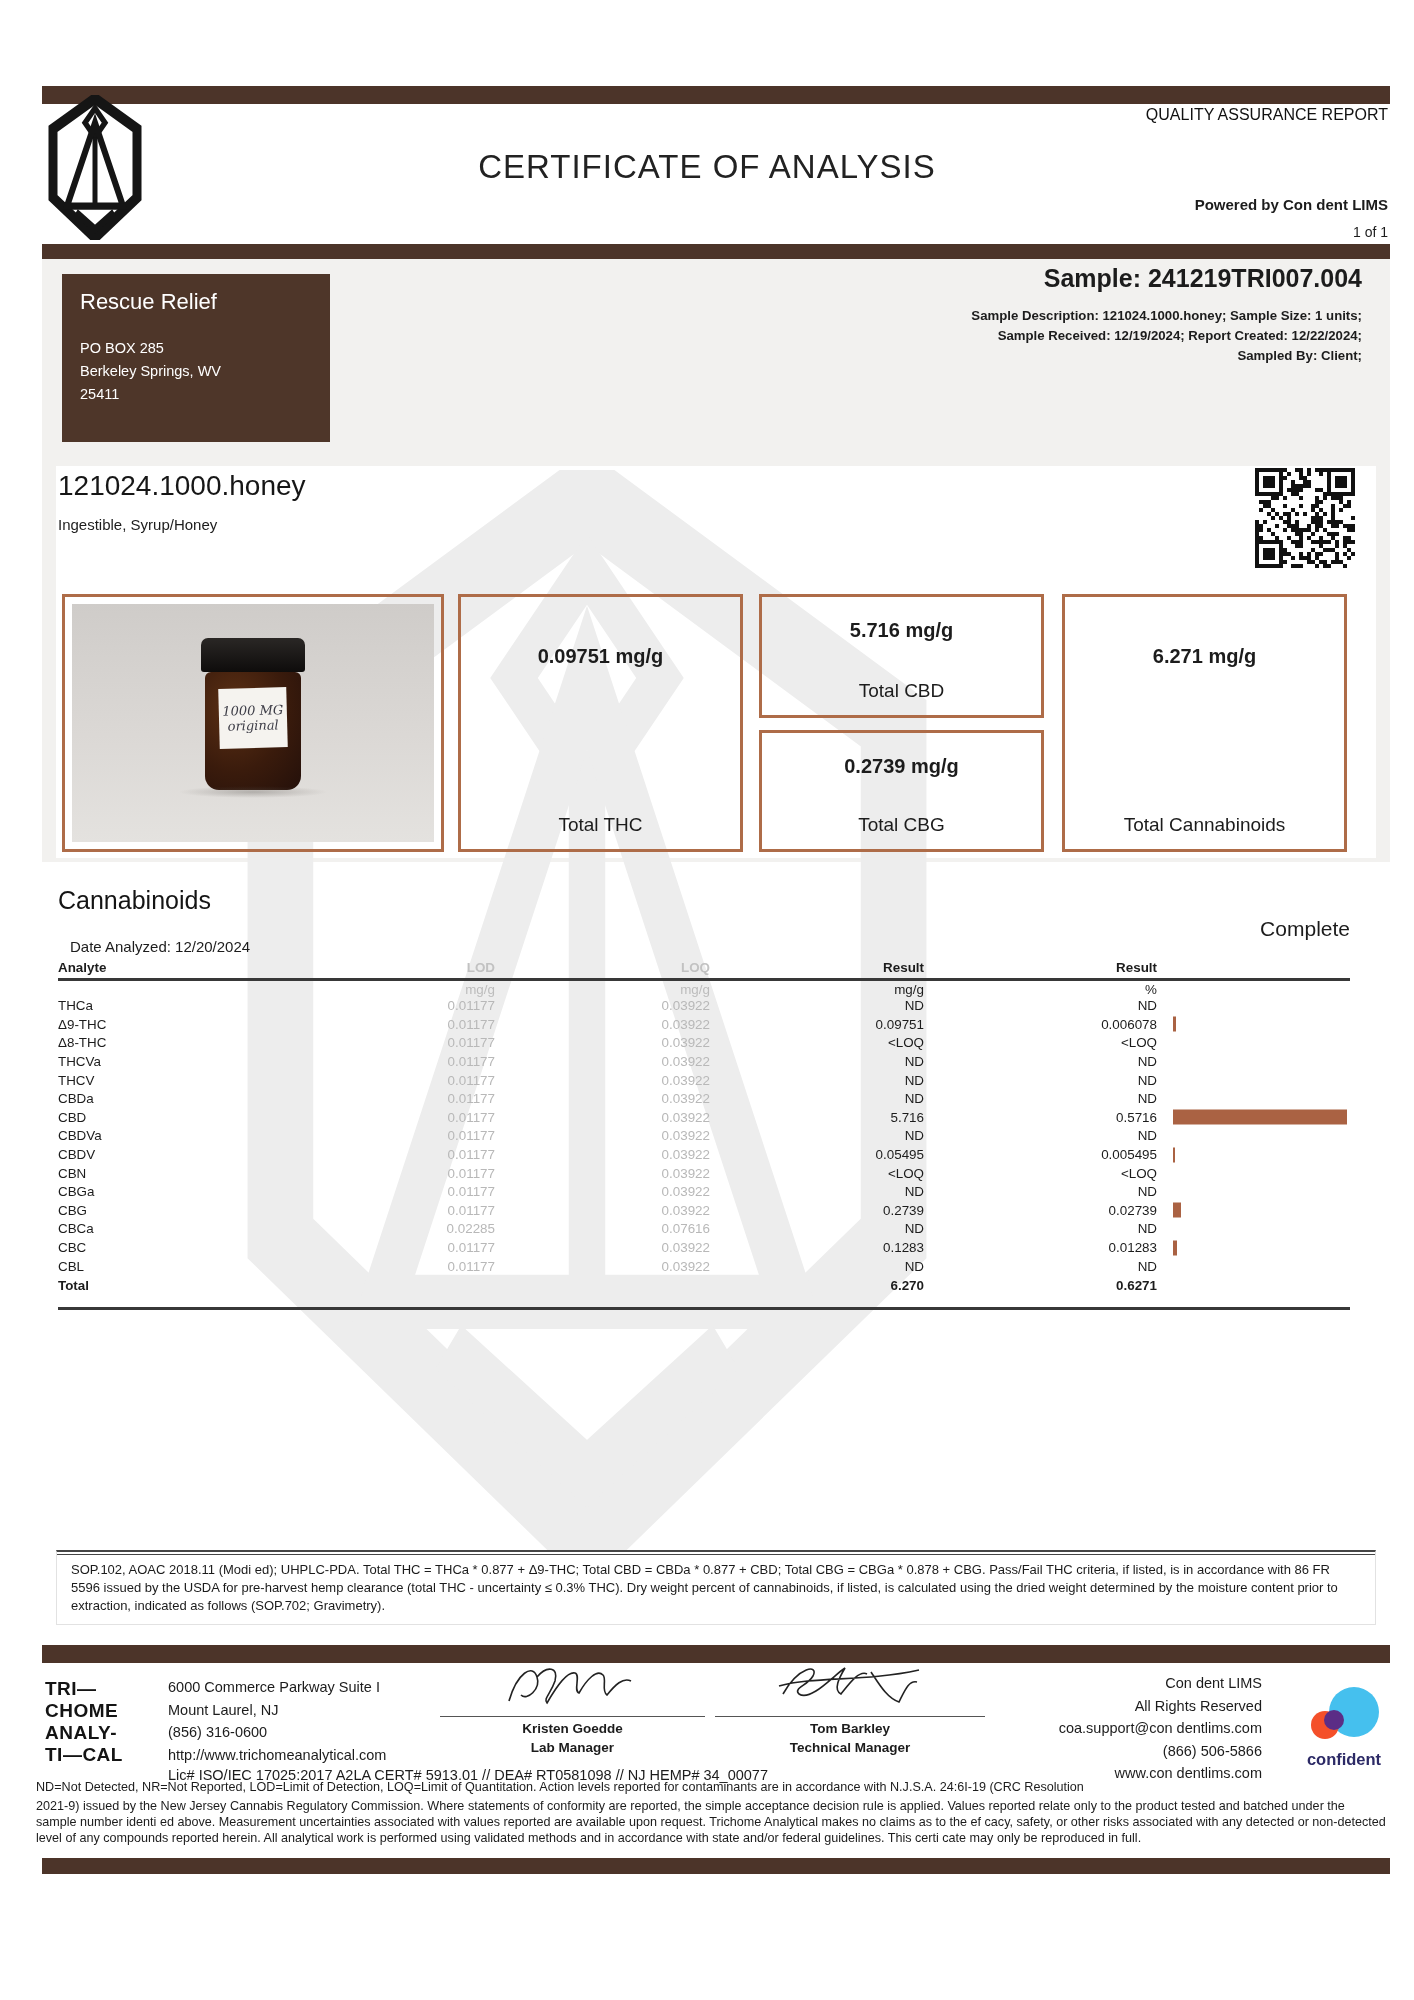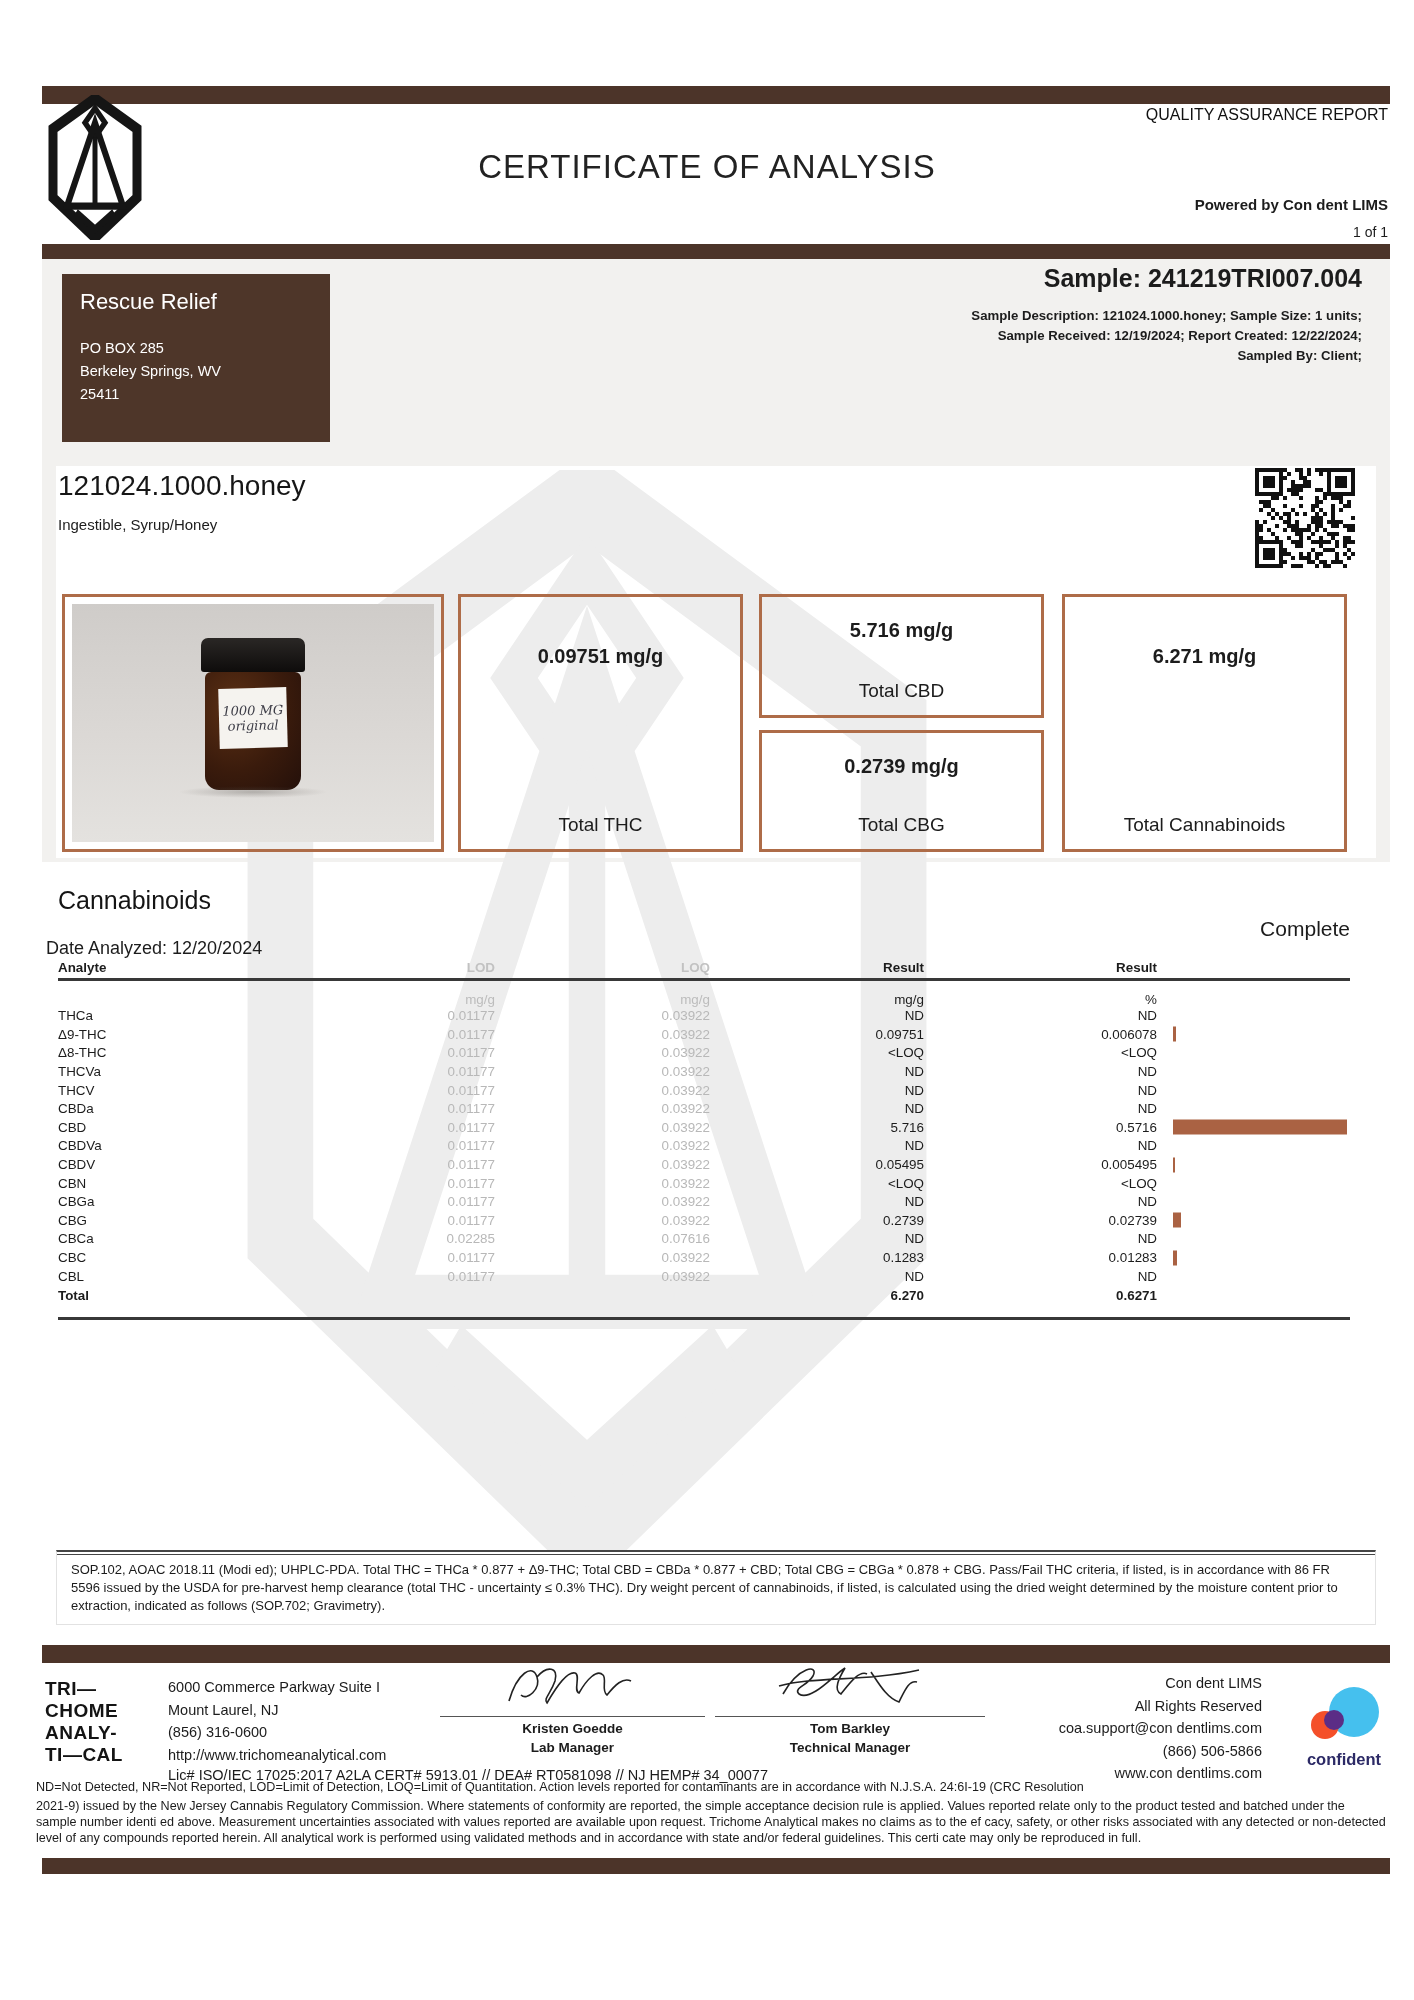--- a/index.html
+++ b/index.html
@@ -28,33 +28,33 @@
   .rbox .val { text-align:center; font-size:20px; font-weight:bold; }
   .rbox .lbl { position:absolute; left:0; right:0; bottom:13px; text-align:center; font-size:19px; }
   .photo-inner { position:absolute; inset:7px; background:linear-gradient(180deg,#cfccc9 0%,#dbd8d5 55%,#e4e2df 100%); }
   .jar { position:absolute; left:50%; top:34px; transform:translateX(-50%); width:104px; }
   .jar-lid { width:104px; height:34px; background:linear-gradient(180deg,#2a2725,#0e0c0b); border-radius:7px 7px 3px 3px; }
   .jar-body { width:96px; height:118px; margin:0 auto; background:radial-gradient(ellipse at 30% 30%, #5c3014 0%, #3a1b0c 55%, #24100a 100%); border-radius:6px 6px 14px 14px; position:relative; }
   .jar-label { position:absolute; left:50%; top:16px; transform:translateX(-50%) rotate(-1.5deg); width:68px; height:60px; background:#f5f3ef; display:flex; flex-direction:column; align-items:center; justify-content:center; font-family:"DejaVu Serif", serif; font-style:italic; font-size:13px; color:#3c3c46; }
   .jar-shadow { position:absolute; left:50%; transform:translateX(-50%); bottom:-8px; width:150px; height:12px; background:radial-gradient(ellipse, rgba(90,85,80,.35), rgba(0,0,0,0) 70%); }
   .sec-title { position:absolute; left:58px; top:886px; font-size:25px; color:#141414; z-index:3; }
   .sec-status { position:absolute; right:64px; top:892px; font-size:21px; z-index:3;margin-top:25px; }
-  .sec-date { position:absolute; left:46px; top:938px; font-size:18px; z-index:3; }
+  .sec-date { position:absolute; left:70px; top:938px; font-size:15px; z-index:3; }
   .thead, .trow, .tunits { position:relative; display:flex; width:1292px; font-size:13.4px; }
   .table-wrap { position:absolute; left:58px; top:960px; z-index:3; }
   .c-analyte { width:240px; text-align:left; }
   .c-lod { width:197px; text-align:right; }
   .c-loq { width:215px; text-align:right; }
   .c-res { width:214px; text-align:right; }
   .c-pct { width:233px; text-align:right; }
   .c-bar { flex:1; position:relative; }
   .thead { font-weight:bold; }
   .thead .c-lod, .thead .c-loq { color:#c2c2c2; }
   .hline { width:1292px; height:2.5px; background:#383838; margin-top:3px; }
-  .tunits { margin-top:11px; }
+  .tunits { margin-top:1px; }
   .tunits .c-lod, .tunits .c-loq { color:#bcbcbc; }
   .trow { height:18.6px; align-items:center; }
   .trow .c-lod, .trow .c-loq { color:#b8b8b8; }
   .trow.total { font-weight:bold; margin-top:1px; }
   .minibar { position:absolute; left:16px; top:50%; transform:translateY(-50%); height:15px; background:#aa6243; }
   .bottomline { width:1292px; height:2.5px; background:#383838; margin-top:12px; }
   .footnote { position:absolute; left:56px; top:1550px; width:1320px; background:#fff; border:1px solid #e2e2e2; border-top:2px solid #454545; padding:9px 14px 10px 14px; font-size:13px; line-height:17.8px; color:#1b1b1b; z-index:3; }
   .footnote::before { content:""; position:absolute; top:2px; left:0; right:0; height:1px; background:#454545; }
   .lab-logo { position:absolute; left:45px; top:1678px; font-size:19px; font-weight:bold; letter-spacing:.5px; line-height:22px; color:#141414; z-index:3; }
   .lab-addr { position:absolute; left:168px; top:1676px; font-size:14.5px; line-height:22.5px; z-index:3; }

